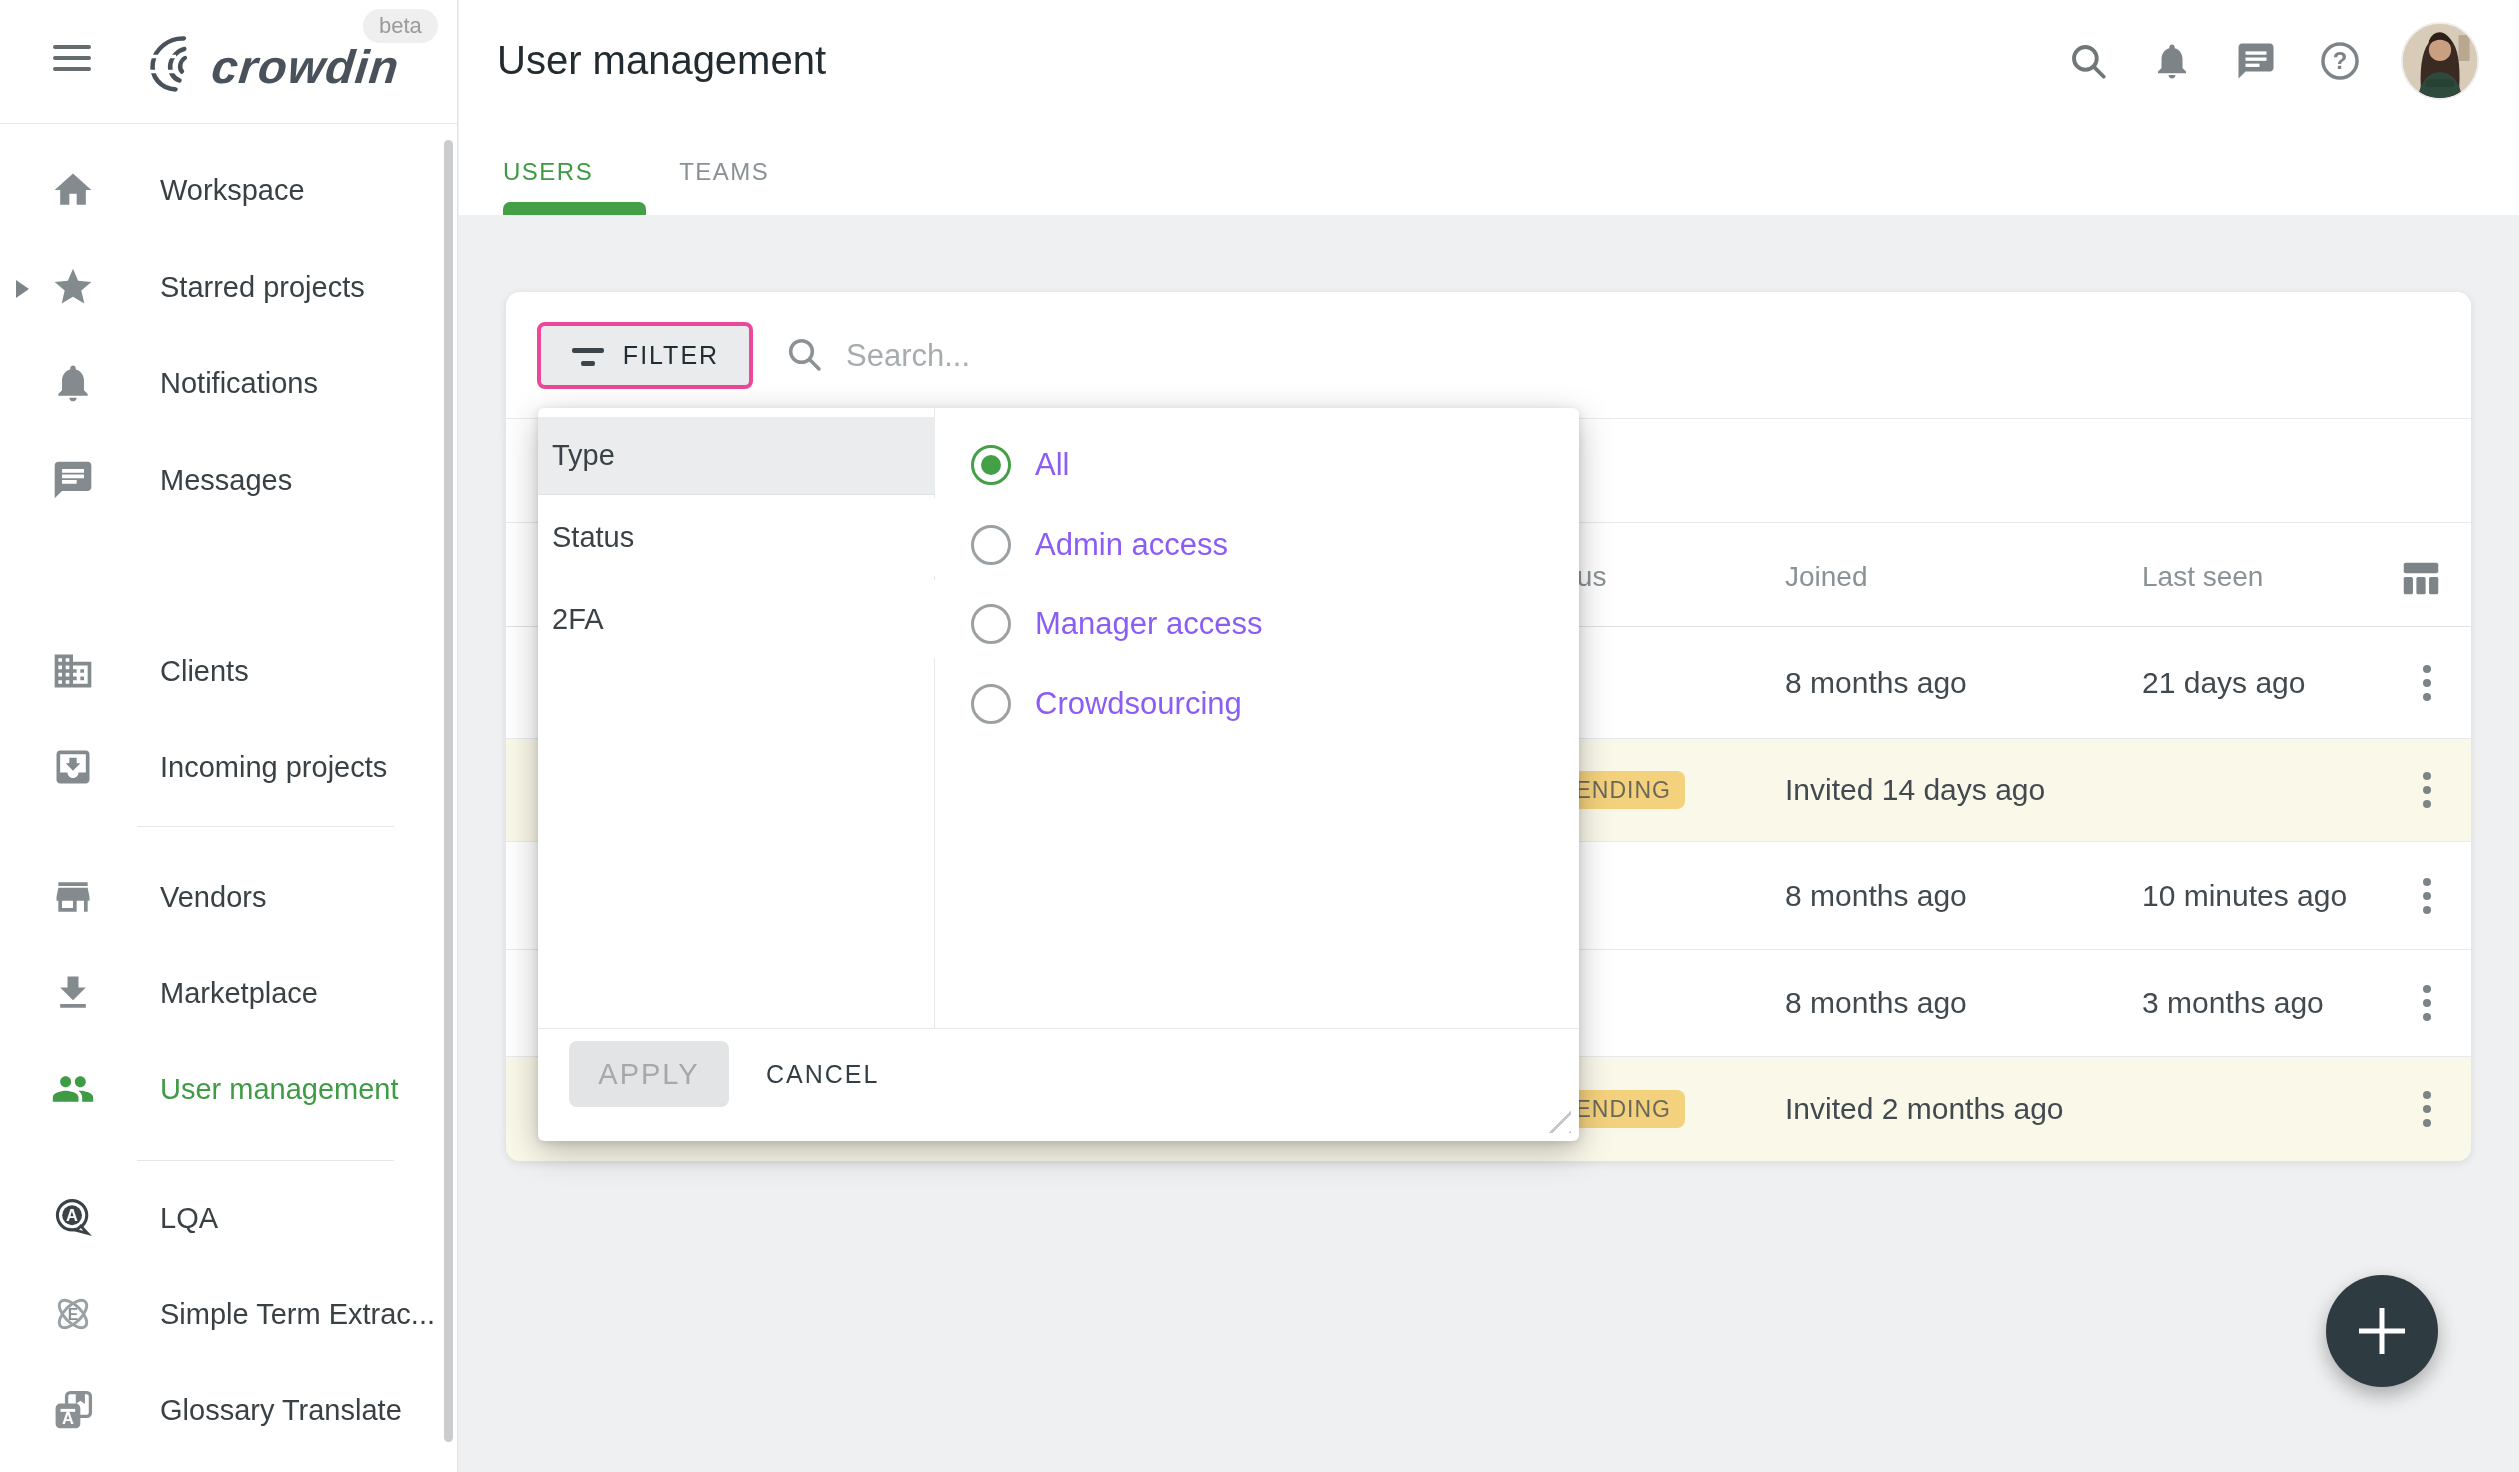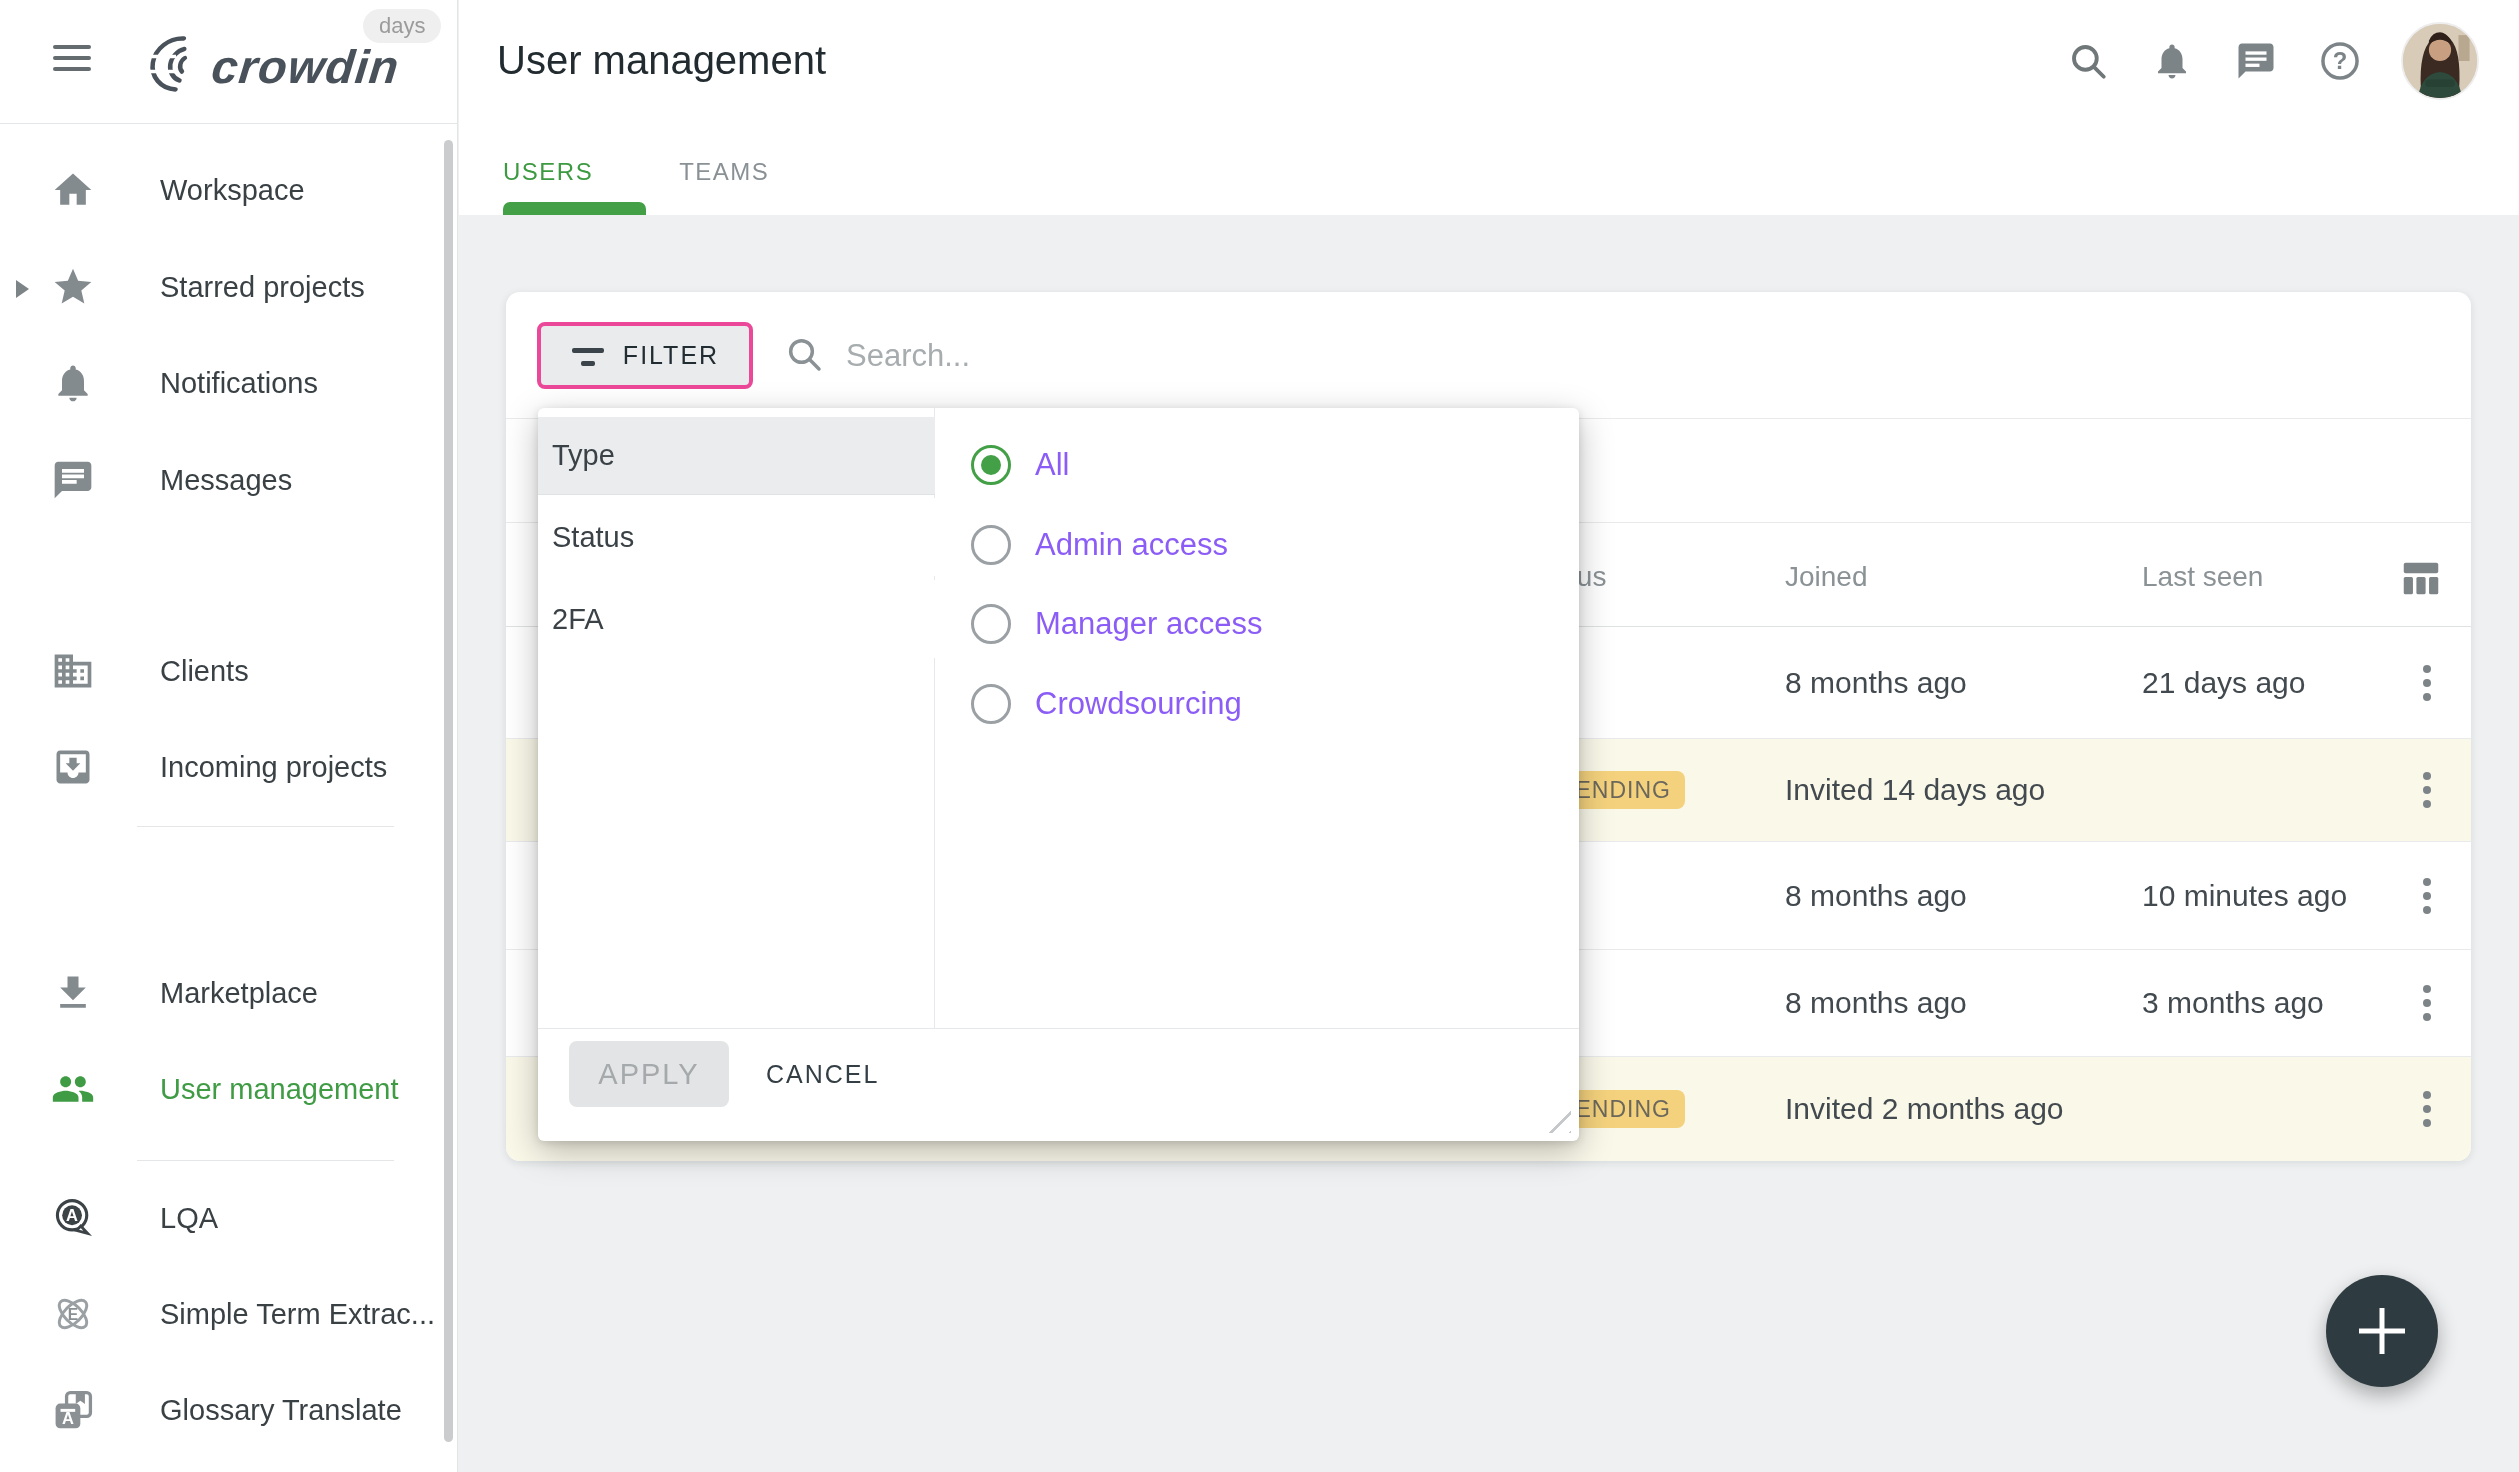--- a/index.html
+++ b/index.html
@@ -105,21 +105,21 @@
           <path d="M32 7 A18 17 0 0 0 30 41"></path>
           <path d="M33 14 A11 11 0 0 0 32 35"></path>
           <path d="M34 20 A6 6 0 0 0 33 29"></path>
         </g>
         <line x1="8" y1="19" x2="30" y2="19" stroke="#fff" stroke-width="2.4"></line>
         <line x1="8" y1="29" x2="30" y2="29" stroke="#fff" stroke-width="2.4"></line>
       </svg>
     </span>
     <span class="logo-word">crowdin</span>
   </div>
-  <span class="beta-chip">days</span>
+  <span class="beta-chip">beta</span>
   <div class="sb-divider"></div>
 
   <div class="nav-item" style="top:142px">
     <span class="ic"><svg viewBox="0 0 24 24" fill="#848B8F">
           <path d="M10 20v-6h4v6h5v-8h3L12 3 2 12h3v8z"></path>
         </svg></span>
     <span class="lbl">Workspace</span>
   </div>
   <div class="nav-item" style="top:239px">
     <span class="nav-chevron"></span>
@@ -146,20 +146,26 @@
         </svg></span>
     <span class="lbl">Clients</span>
   </div>
   <div class="nav-item" style="top:719px">
     <span class="ic"><svg viewBox="0 0 24 24" fill="#848B8F">
           <path d="M19 3H4.99c-1.11 0-1.98.9-1.98 2L3 19c0 1.1.88 2 1.99 2H19c1.1 0 2-.9 2-2V5c0-1.1-.9-2-2-2zm0 12h-4c0 1.66-1.35 3-3 3s-3-1.34-3-3H4.99V5H19v10zm-3-5h-2V7h-4v3H8l4 4 4-4z"></path>
         </svg></span>
     <span class="lbl">Incoming projects</span>
   </div>
   <div class="nav-divider" style="top:826px"></div>
+  <div class="nav-item" style="top:849px">
+    <span class="ic"><svg viewBox="0 0 24 24" fill="#848B8F">
+          <path d="M20 4H4v2h16V4zm1 10v-2l-1-5H4l-1 5v2h1v6h10v-6h4v6h2v-6h1zm-9 4H6v-4h6v4z"></path>
+        </svg></span>
+    <span class="lbl">Vendors</span>
+  </div>
   <div class="nav-item" style="top:945px">
     <span class="ic"><svg viewBox="0 0 24 24" fill="#848B8F">
           <path d="M19 9h-4V3H9v6H5l7 7 7-7zM5 18v2h14v-2H5z"></path>
         </svg></span>
     <span class="lbl">Marketplace</span>
   </div>
   <div class="nav-item active" style="top:1041px">
     <span class="ic"><svg viewBox="0 0 24 24" fill="#3F9B44">
           <path d="M16 11c1.66 0 2.99-1.34 2.99-3S17.66 5 16 5c-1.66 0-3 1.34-3 3s1.34 3 3 3zm-8 0c1.66 0 2.99-1.34 2.99-3S9.66 5 8 5C6.34 5 5 6.34 5 8s1.34 3 3 3zm0 2c-2.33 0-7 1.17-7 3.5V19h14v-2.5c0-2.33-4.67-3.5-7-3.5zm8 0c-.29 0-.62.02-.97.05 1.16.84 1.97 1.97 1.97 3.45V19h6v-2.5c0-2.33-4.67-3.5-7-3.5z"></path>
         </svg></span>

